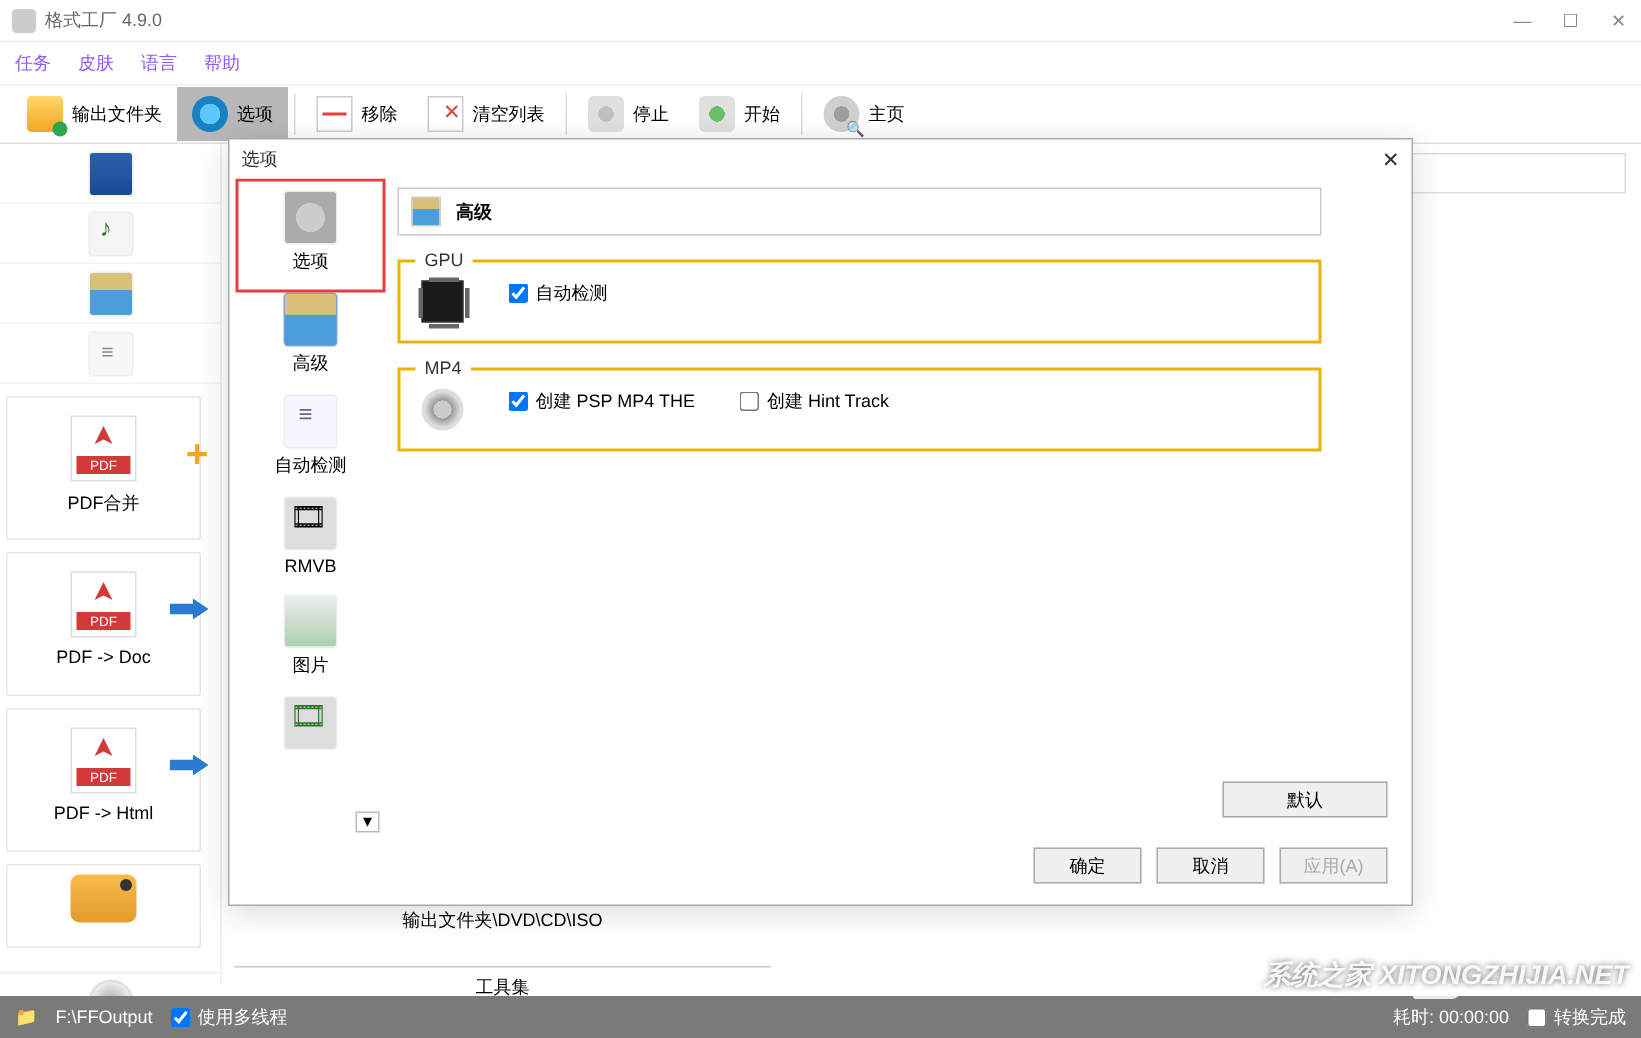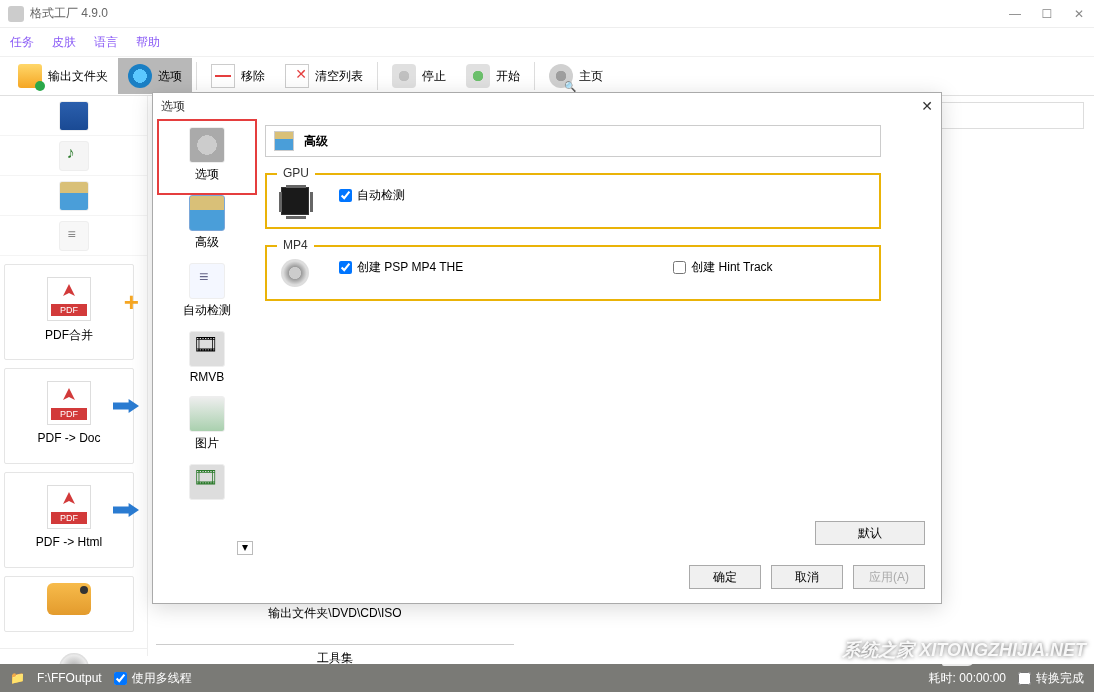--- a/index.html
+++ b/index.html
@@ -100,21 +100,21 @@
 .grp-ico { width: 28px; height: 28px; display: inline-block; }
 .gpu-chip { background: #1a1a1a; border: 1px solid #333; position: relative; }
 .gpu-chip::before,.gpu-chip::after { content: ""; position: absolute; background: #666; }
 .gpu-chip::before { left: -3px; top: 4px; width: 3px; height: 20px; box-shadow: 31px 0 #666; }
 .gpu-chip::after { top: -3px; left: 4px; width: 20px; height: 3px; box-shadow: 0 31px #666; }
 .film-roll { background: radial-gradient(circle,#ccc 30%,#999 31%,#ddd 60%); border-radius: 50%; }
 .folder-mini { background: #bfd4e8; border: 1px solid #8aa8c8; position: relative; }
 .folder-mini::after { content: ""; position: absolute; bottom: 2px; left: 2px; right: 2px; height: 10px; background: #fff; border: 1px solid #999; }
 .chk { display: flex; align-items: center; gap: 5px; cursor: pointer; }
 .chk input { width: 13px; height: 13px; }
-.chk2 { margin-left: 180px; }
+.chk2 { }
 
 .default-btn { position: absolute; right: 16px; bottom: 58px; width: 110px; height: 24px; border: 1px solid #aaa; background: #f0f0f0; cursor: pointer; font-family: Liberation Serif, serif; }
 .dlg-actions { position: absolute; right: 16px; bottom: 14px; display: flex; gap: 10px; }
 .dlg-actions button { width: 72px; height: 24px; border: 1px solid #aaa; background: #f0f0f0; cursor: pointer; }
 .dlg-actions button.disabled { color: #aaa; cursor: default; }
 
 
 .statusbar { position: absolute; bottom: 0; left: 0; right: 0; height: 28px; background: #7a7a76; color: #fff; display: flex; align-items: center; padding: 0 10px; gap: 12px; font-size: 12px; }
 .statusbar .chkline { display: flex; align-items: center; gap: 5px; }
 .statusbar .spacer { flex: 1; }

